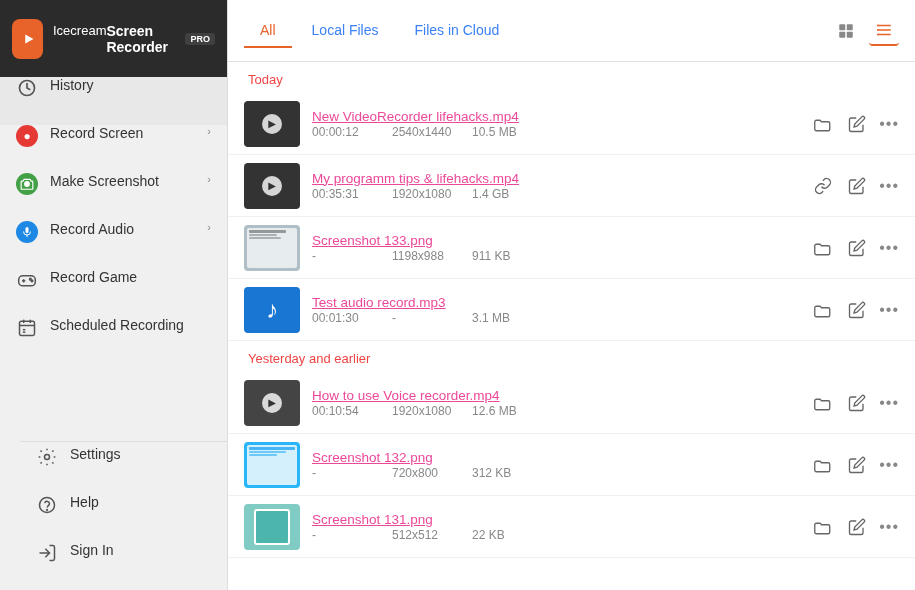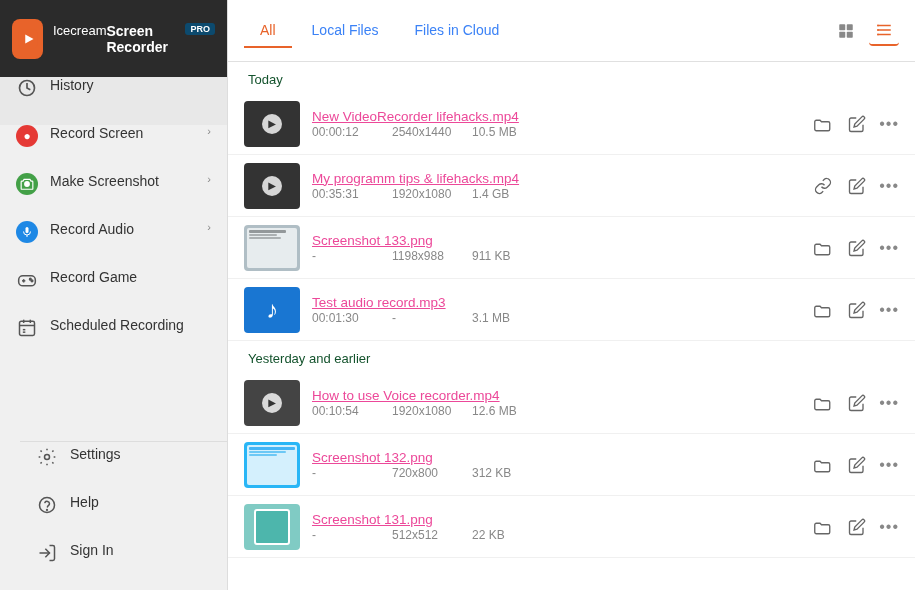--- a/index.html
+++ b/index.html
@@ -28,23 +28,23 @@
       height: 40px;
       background: #e8632a;
       border-radius: 8px;
       display: flex;
       align-items: center;
       justify-content: center;
     }
     .logo-icon svg { width: 22px; height: 22px; }
     .logo-text { display: flex; flex-direction: row; }
     .logo-title { color: #fff; font-size: 13px; font-weight: 400; }
-    .logo-subtitle { color: #fff; font-size: 14px; font-weight: 700; display: flex; align-items: flex-start; gap: 14px; }
+    .logo-subtitle { color: #fff; font-size: 14px; font-weight: 700; display: flex; align-items: center; gap: 14px; }
     .pro-badge {
-      background: #0c4a6e;
+      background: #404040;
       color: #fff;
       font-size: 9px;
       font-weight: 700;
       padding: 1px 5px;
       border-radius: 3px;
     }
 
     .nav-item {
       display: flex;
       padding: 0 16px;
@@ -145,21 +145,21 @@
       overflow-y: auto;
       padding: 0;
       position: relative;
     }
     .content::-webkit-scrollbar { width: 8px; }
     .content::-webkit-scrollbar-track { background: #f5f5f5; }
     .content::-webkit-scrollbar-thumb { background: #ccc; border-radius: 4px; }
 
     .section-label {
       font-size: 13px;
-      color: #14532d;
+      color: #ef4444;
       padding: 10px 20px 6px;
       font-weight: 400;
     }
 
     .file-row {
       display: flex;
       align-items: center;
       padding: 6px 16px;
       border-bottom: 1px solid #f0f0f0;
       gap: 12px;

